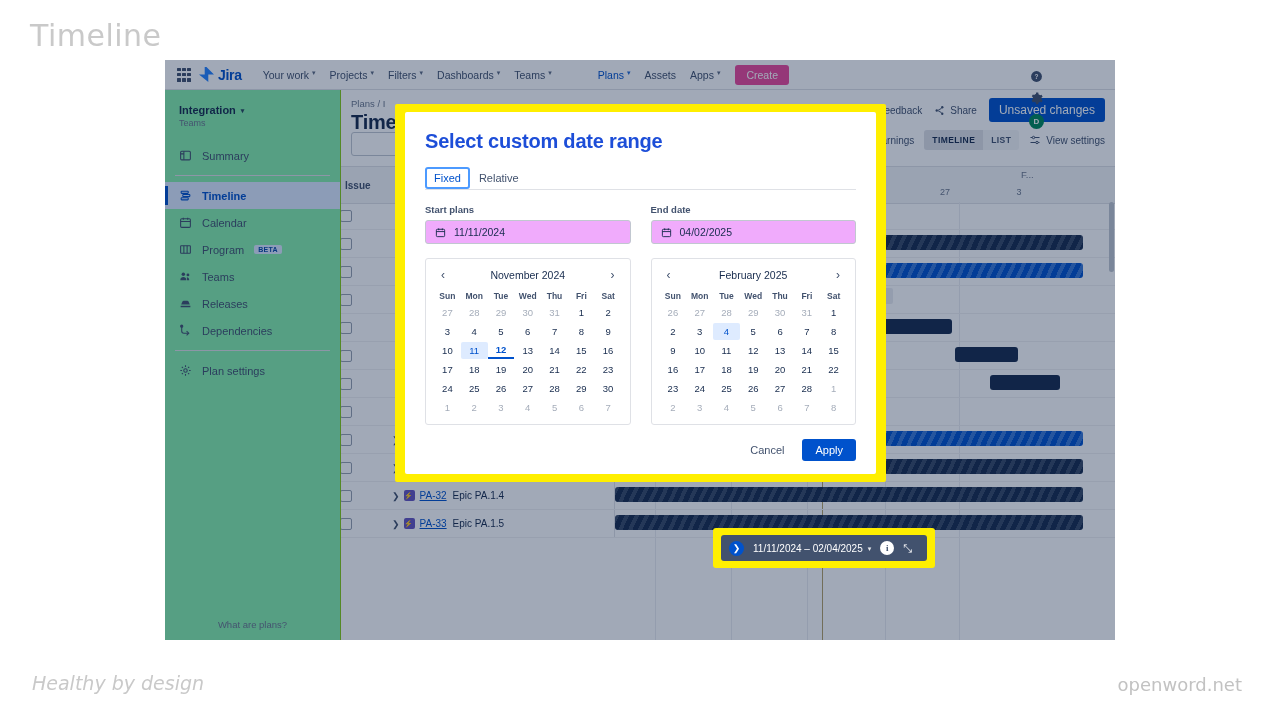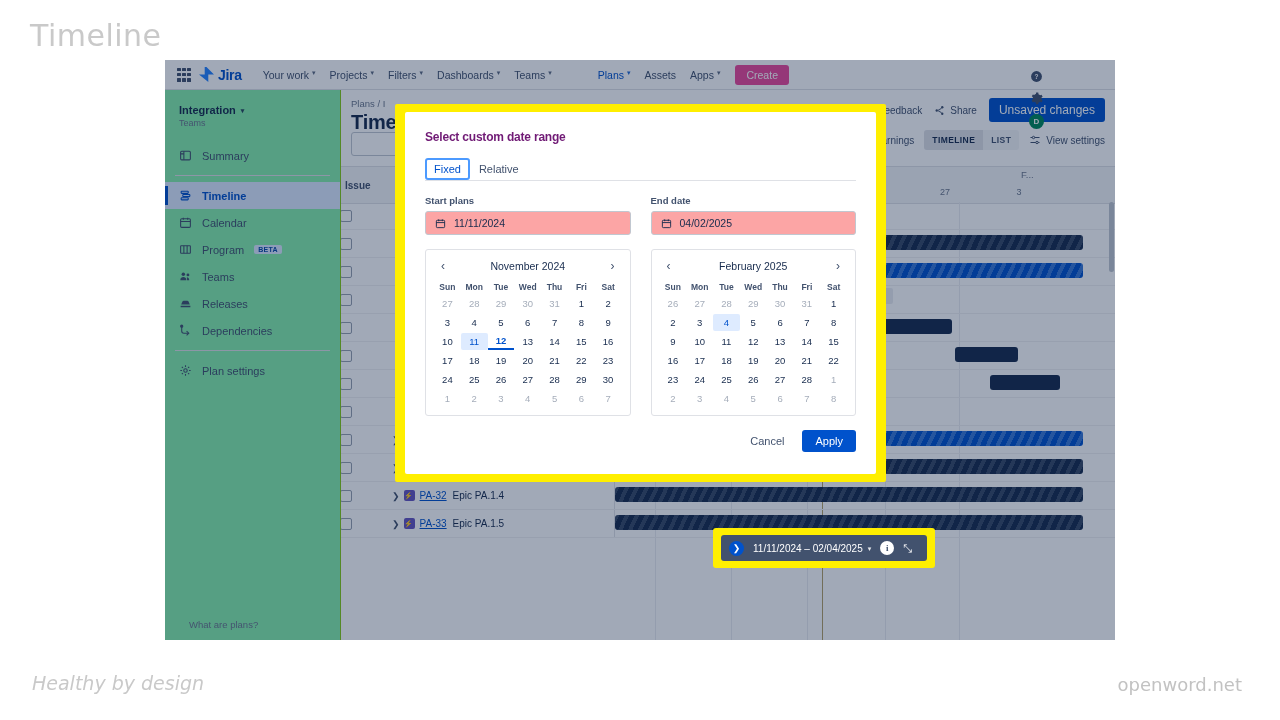--- a/index.html
+++ b/index.html
@@ -70,22 +70,22 @@
   .plan-sub{font-size:9px;color:#6b778c;margin-top:2px;}
   .side-sec{margin-top:10px;}
   .side-item{display:flex;align-items:center;gap:10px;height:27px;padding:0 14px;
     font-size:11px;color:#42526e;cursor:pointer;position:relative;}
   .side-item.sel{background:#deebff;color:#0052cc;font-weight:600;}
   .side-item.sel:before{content:"";position:absolute;left:0;top:4px;bottom:4px;width:3px;background:#0052cc;}
   .side-item svg{flex:0 0 auto;}
   .beta{background:#deebff;color:#0747a6;font-size:7px;font-weight:700;
     padding:1px 4px;border-radius:2px;letter-spacing:.3px;}
   .side-div{height:1px;background:#dfe1e6;margin:6px 10px;}
-  .whatplans{position:absolute;bottom:10px;left:0;right:0;
-    font-size:9.5px;color:#6b778c;cursor:pointer;padding-left:24px;}
+  .whatplans{position:absolute;bottom:10px;left:0;right:0;text-align:center;
+    font-size:9.5px;color:#6b778c;cursor:pointer;}
 
   
   #main{position:absolute;left:160px;top:30px;width:790px;height:550px;background:#fff;z-index:3;}
   .breadcrumb{font-size:9.5px;color:#6b778c;padding:8px 0 0 26px;}
   .page-title{font-size:20px;font-weight:600;color:#172b4d;padding:2px 0 0 26px;letter-spacing:-.2px;}
   .toolbar-r{position:absolute;right:10px;top:8px;display:flex;align-items:center;gap:12px;}
   .tb-link{font-size:10px;color:#42526e;display:flex;align-items:center;gap:5px;cursor:pointer;}
   .unsaved{background:#0052cc;color:#fff;font-size:12px;padding:5px 10px;border-radius:3px;cursor:pointer;}
   .filters-row{position:absolute;left:26px;top:42px;right:10px;height:24px;}
   .filter-box{width:220px;height:22px;border:1px solid #c1c7d0;border-radius:3px;background:#fff;}
@@ -160,30 +160,30 @@
 
   
   #modal-hl{
     position:absolute;left:395px;top:104px;width:491px;height:378px;
     background:#ffef00;z-index:70;border-radius:2px;
   }
   #modal{
     position:absolute;left:405px;top:112px;width:471px;height:362px;background:#fff;
     z-index:71;box-sizing:border-box;padding:18px 20px 0 20px;border-radius:2px;
   }
-  .modal-title{font-size:12px;font-weight:600;color:#701a75;letter-spacing:-.2px;}
+  .modal-title{font-size:20px;font-weight:600;color:#1d4ed8;letter-spacing:-.2px;}
   .tabs{display:flex;align-items:flex-end;margin-top:14px;border-bottom:1px solid #dfe1e6;}
   .tab{font-size:11px;color:#42526e;padding:5px 9px;cursor:pointer;}
   .tab.on{color:#0052cc;font-weight:500;border:2px solid #4c9aff;border-radius:3px;
     padding:3px 7px;background:#fff;}
   .fields{display:flex;gap:20px;margin-top:14px;}
   .field{flex:1;}
   .flabel{font-size:9.5px;font-weight:600;color:#42526e;margin-bottom:5px;}
   .finput{height:24px;border:1px solid #c1c7d0;border-radius:3px;display:flex;
-    align-items:center;gap:8px;padding:0 9px;box-sizing:border-box;background:#fca5a5;}
+    align-items:center;gap:8px;padding:0 9px;box-sizing:border-box;background:#f0abfc;}
   .fval{font-size:10.5px;color:#172b4d;}
 
   .cals{display:flex;gap:20px;margin-top:14px;}
   .cal{flex:1;border:1px solid #dfe1e6;border-radius:3px;padding:6px 8px 8px 8px;box-sizing:border-box;}
   .cal-nav{display:flex;align-items:center;justify-content:space-between;height:20px;}
   .cal-arrow{font-size:12px;color:#42526e;width:18px;text-align:center;cursor:pointer;line-height:1;}
   .cal-month{font-size:10.5px;color:#172b4d;}
   .dow{display:grid;grid-template-columns:repeat(7,1fr);margin-top:6px;}
   .dow span{font-size:8.5px;font-weight:600;color:#42526e;text-align:center;}
   .days{display:grid;grid-template-columns:repeat(7,1fr);row-gap:2px;margin-top:3px;}

